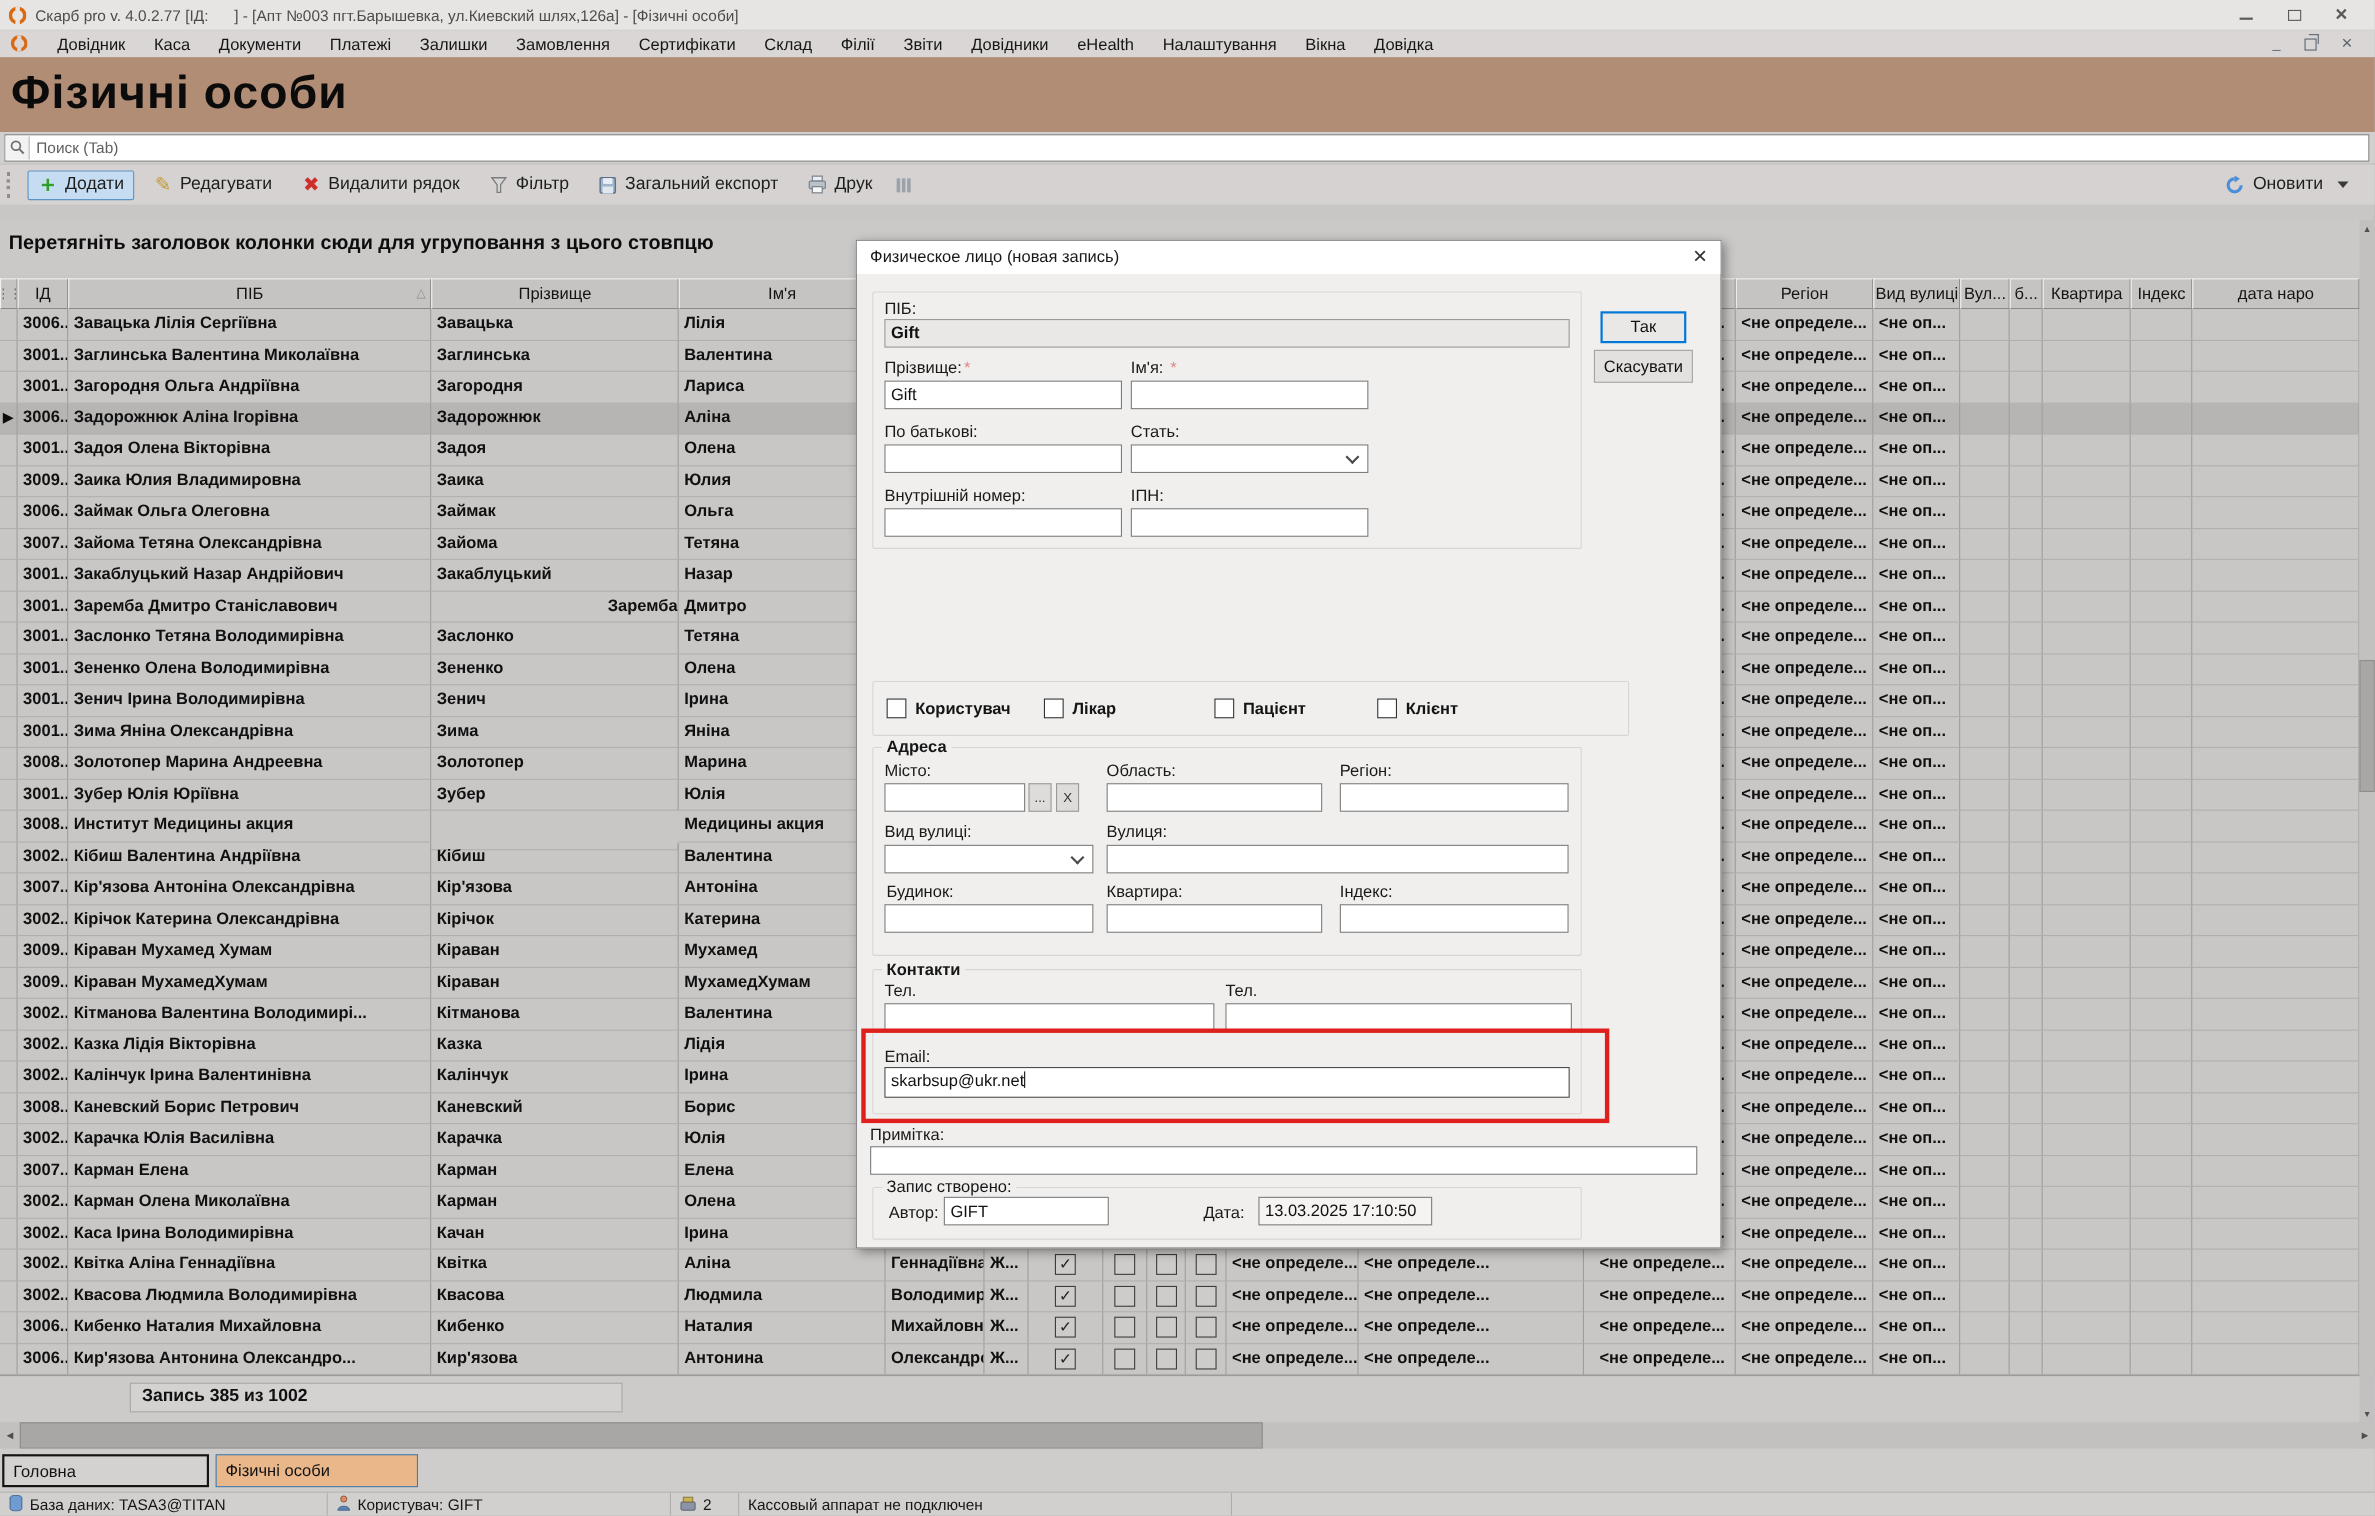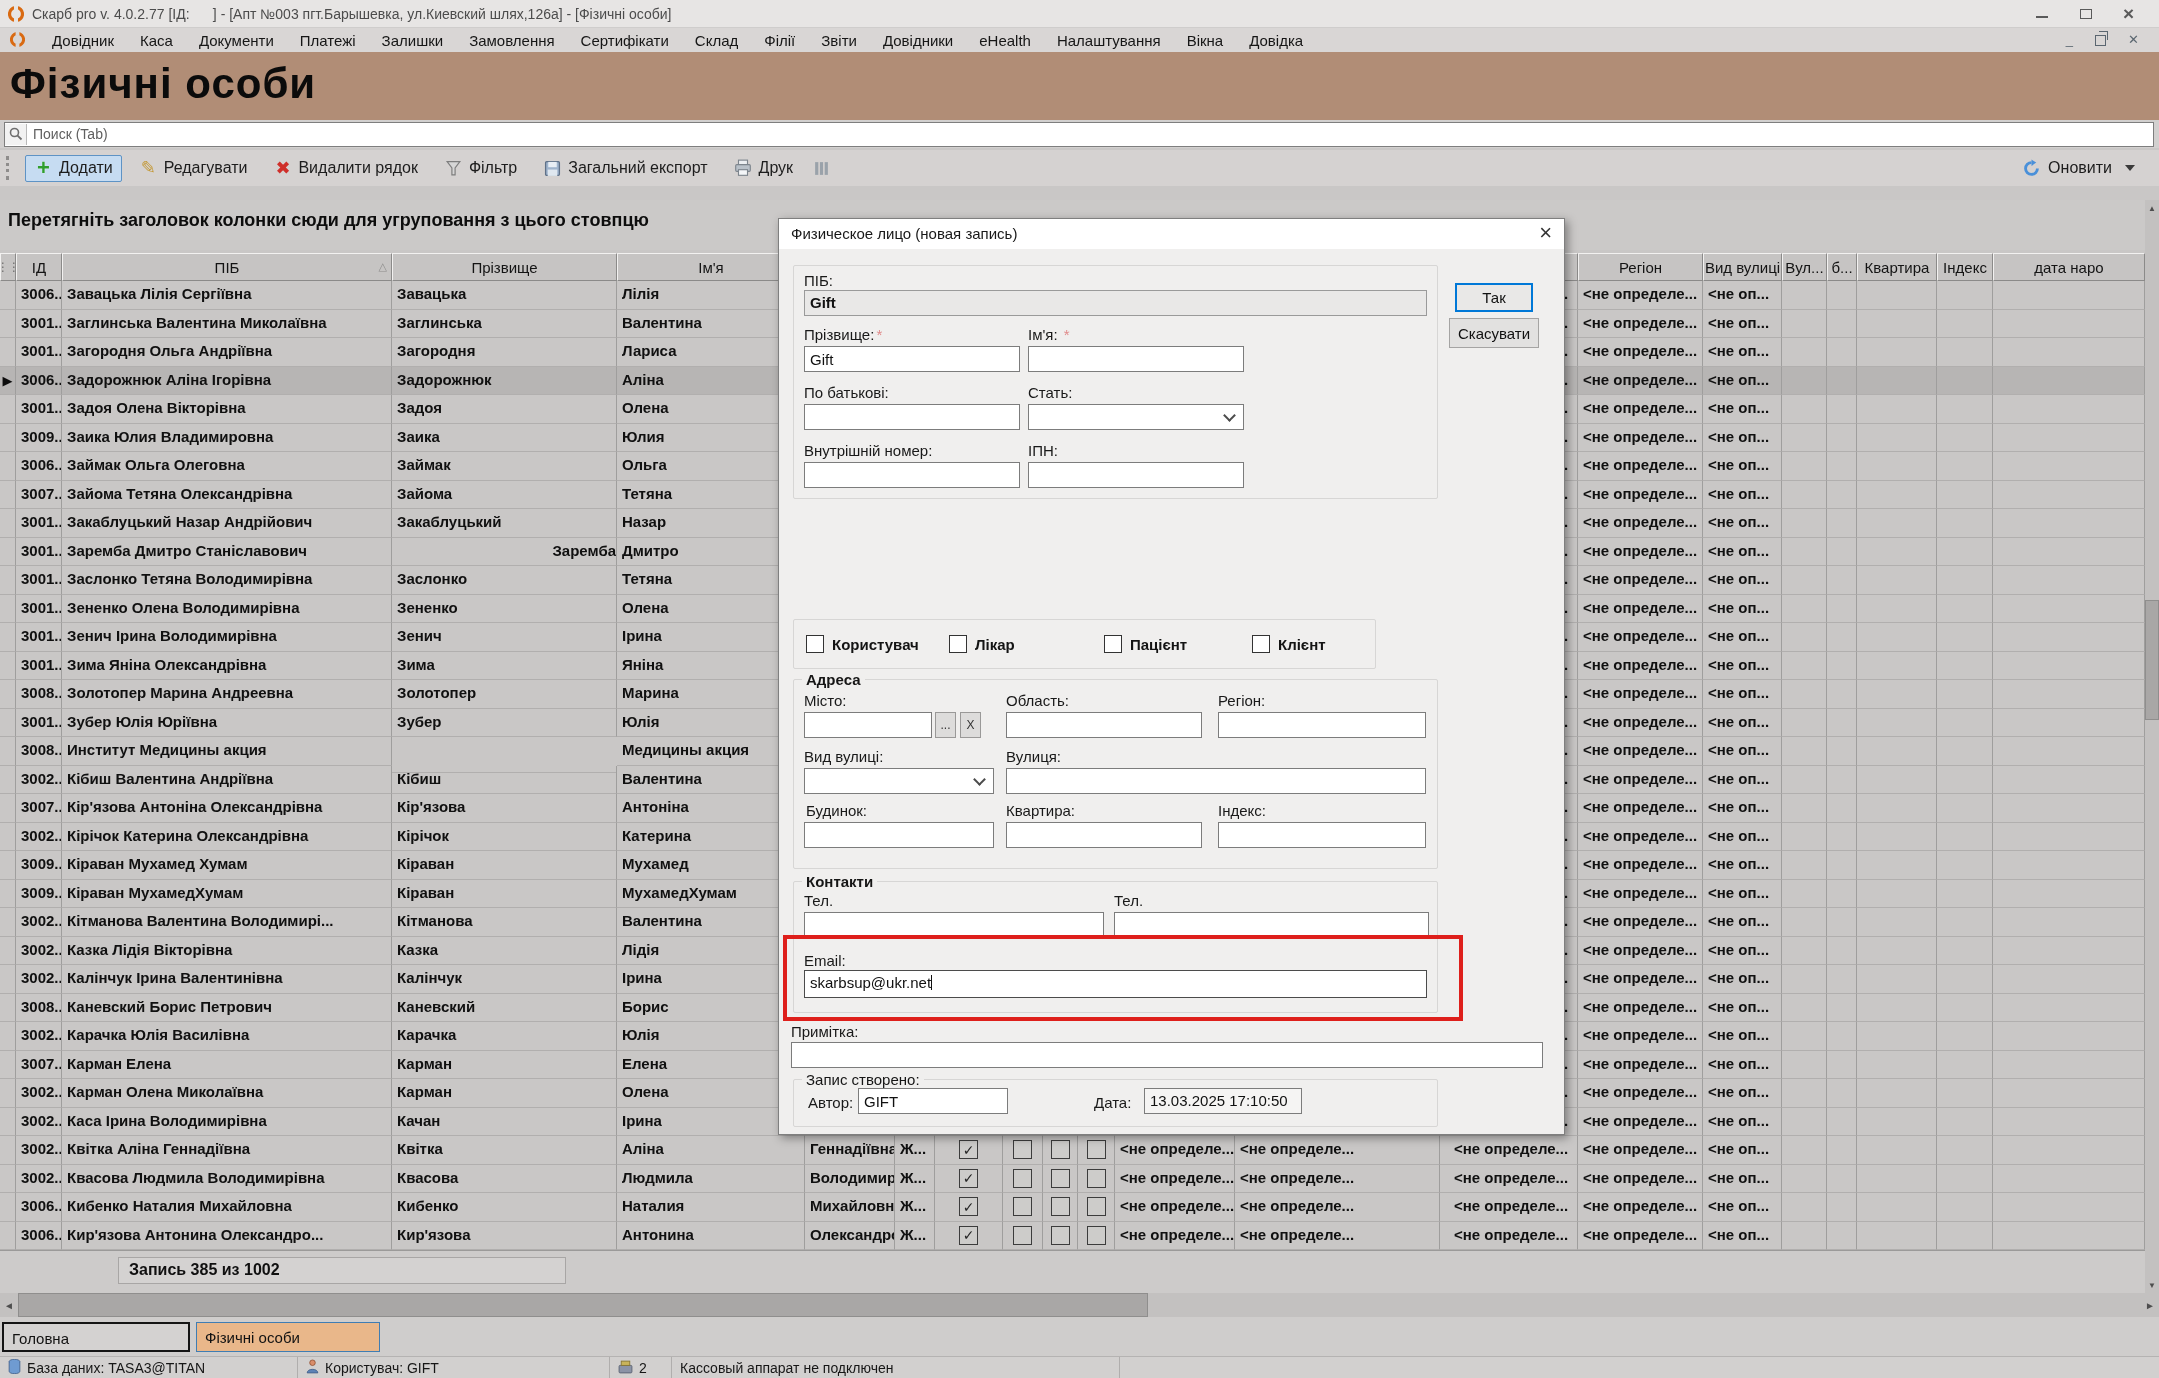--- a/index.html
+++ b/index.html
@@ -1175,21 +1175,21 @@
       <input class="tbox" style="left: 10px; top: 138px; width: 216px; height: 26px;">
       <span class="dlabel" style="left:234px;top:118px;">Стать:</span>
       <div class="combo" style="left:234px;top:138px;width:216px;height:26px;"></div>
       <span class="dlabel" style="left:10px;top:176px;">Внутрішній номер:</span>
       <input class="tbox" style="left: 10px; top: 196px; width: 216px; height: 26px;">
       <span class="dlabel" style="left:234px;top:176px;">ІПН:</span>
       <input class="tbox" style="left: 234px; top: 196px; width: 216px; height: 26px;">
     </div>
 
 
-    <div class="grp" style="left:14px;top:400px;width:583px;height:50px;">
+    <div class="grp" style="left:14px;top:400px;width:688px;height:50px;">
       <span class="dcb" style="left:12px;top:15px;">
           <span class="box"></span>
           <span>Користувач</span>
         </span>
       <span class="dcb" style="left:155px;top:15px;">
           <span class="box"></span>
           <span>Лікар</span>
         </span>
       <span class="dcb" style="left:310px;top:15px;">
           <span class="box"></span>

